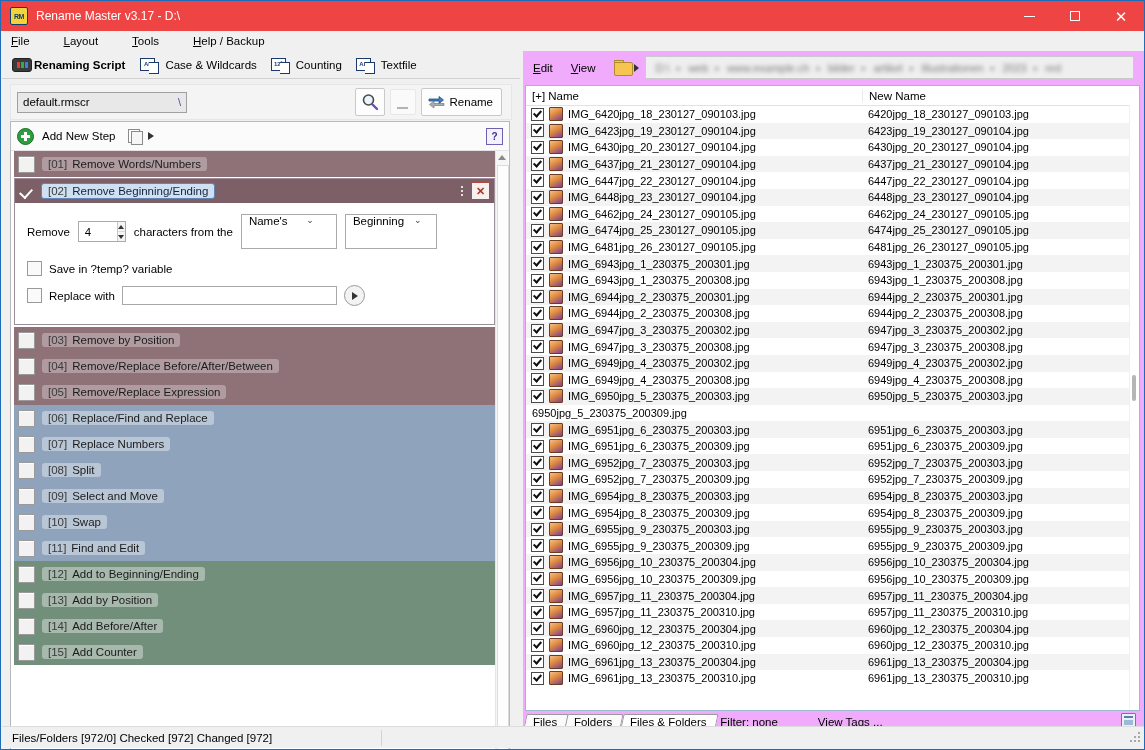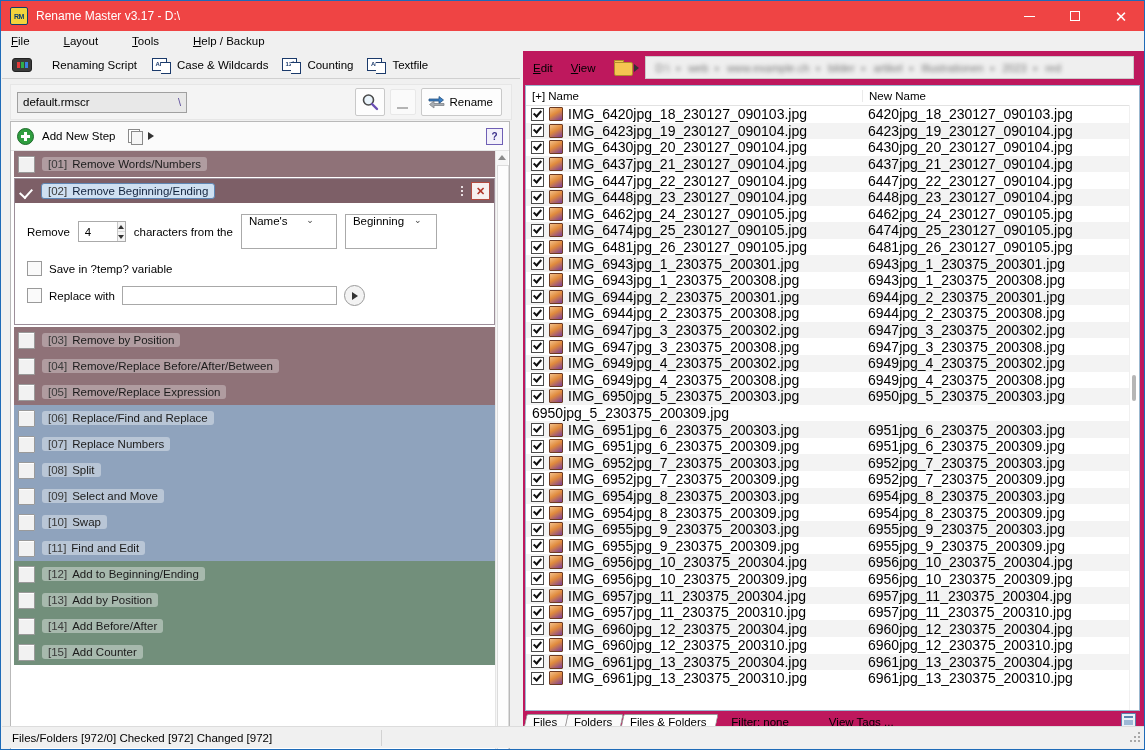--- a/index.html
+++ b/index.html
@@ -75,22 +75,22 @@
   .left-pane {
     position: absolute; left: 1px; top: 50px; width: 518px; height: 678px;
     background: #f0f0f0;
   }
   .tabstrip {
     position: absolute; left: 0; top: 0; width: 518px; height: 28px;
     display: flex; align-items: center;
     background: #f0f0f0;
   }
   .tab-sel {
-    display: flex; align-items: center; gap: 20px;
-    padding: 2px 8px 2px 6px; margin-left: 4px;
+    display: flex; align-items: center; gap: 2px;
+    padding: 2px 8px 2px 6px; margin-left: 4px; font-weight: bold;
   }
   .tab {
     display: flex; align-items: center; gap: 6px;
     padding: 2px 7px; font-size: 11.5px;
   }
   .ico-rm {
     width: 18px; height: 12px; border-radius: 3px;
     background: #3b3b3b; border: 1px solid #222;
     display: flex; align-items: center; justify-content: center; gap: 1px;
   }
@@ -304,21 +304,21 @@
   .ls-up { top: 0; }
   .ls-arr-u { width:0;height:0;border-left:4px solid transparent;border-right:4px solid transparent;border-bottom:5px solid #8a8a8a;}
   .ls-thumb {
     position: absolute; left: 1px; top: 14px; width: 10px; bottom: 16px;
     background: #fdfdfd; border: 1px solid #dcdcdc;
   }
 
   
   .right-pane {
     position: absolute; left: 522px; top: 50px; width: 621px; height: 678px;
-    background: #be185d;
+    background: #f0abfc;
   }
   .rp-toolbar {
     position: absolute; left: 0; top: 0; width: 621px; height: 33px;
     display: flex; align-items: center;
   }
   .rp-menu {
     padding: 2px 8px; font-size: 11.5px; margin-left: 2px;
   }
   .folder-ico {
     width: 18px; height: 15px; margin-left: 10px; margin-right: 2px;
@@ -361,21 +361,21 @@
     height: 19px; display: flex; align-items: center;
     background: #ffffff; border-bottom: 1px solid #e2e2e2;
     font-size: 11.5px;
   }
   .lv-head .c1 { width: 336px; padding-left: 6px; box-sizing: border-box; }
   .lv-head .c2 { flex: 1; padding-left: 6px; box-sizing: border-box;
                  border-left: 1px solid #eaeaea; }
   .lv-rows { position: relative; }
   .lv-row {
     height: 16.6px; display: flex; align-items: center;
-    font-size: 14px; white-space: nowrap; justify-content: flex-end;
+    font-size: 11px; white-space: nowrap; justify-content: flex-end;
   }
   .lv-row.alt { background: #f3f3f3; }
   .lv-row .cell1 { width: 336px; display: flex; align-items: center; padding-left: 5px; box-sizing: border-box; }
   .lv-row .cell2 { flex: 1; padding-left: 6px; box-sizing: border-box; }
   .row-cb {
     width: 11px; height: 11px; border: 1px solid #4a4a4a; background: #fff;
     position: relative; flex: 0 0 auto; margin-right: 5px;
   }
   .row-cb::after {
     content: ""; position: absolute; left: 3px; top: 0px;
@@ -405,21 +405,21 @@
     font-size: 11.5px; padding: 1px 9px 1px 7px;
     border: 1px solid #9a9a9a; border-bottom: none;
     background: #fafafa;
     transform: skewX(-12deg);
     margin-right: -1px;
     border-radius: 2px 2px 0 0;
   }
   .ftab span { display: inline-block; transform: skewX(12deg); }
   .ftab.active { background: #ffffff; }
   .bot-link {
-    font-size: 11.5px; margin-left: 16px; text-decoration: underline;
+    font-size: 11.5px; margin-left: 5px; text-decoration: underline;
     color: #000; padding-bottom: 1px;
   }
   .bot-link.vt { margin-left: 40px; }
   .doc-ico {
     margin-left: auto; margin-right: 4px; width: 13px; height: 14px;
     background: #eaf0f7; border: 1px solid #5b82ad; border-radius: 1px;
     position: relative;
   }
   .doc-ico::before {
     content:""; position:absolute; left:2px; top:2px; right:2px; height:2px; background:#5b82ad;

